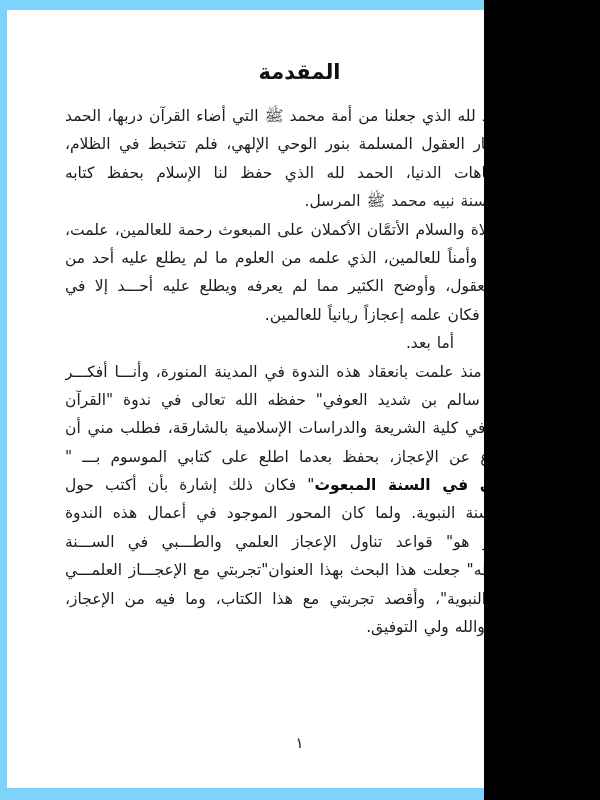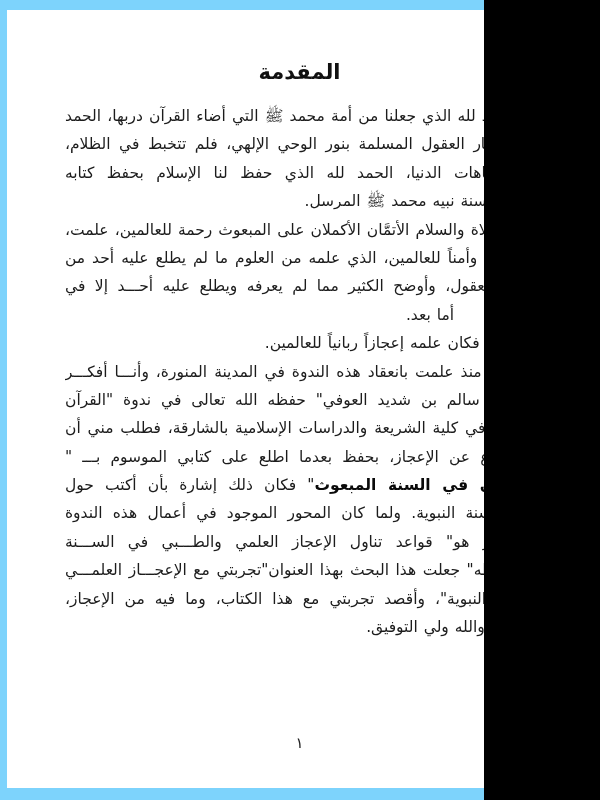--- a/index.html
+++ b/index.html
@@ -75,22 +75,22 @@
   <div class="page">
     <h1 class="title">المقدمة</h1>
     <div class="text-block">
         <div class="line just indent-para"><span>الحمد لله الذي جعلنا من أمة محمد ﷺ التي أضاء القرآن دربها، الحمد لله</span></div>
         <div class="line just"><span>الذي أنار العقول المسلمة بنور الوحي الإلهي، فلم تتخبط في الظلام، ولم تَضعْ</span></div>
         <div class="line just"><span>في متاهات الدنيا، الحمد لله الذي حفظ لنا الإسلام بحفظ كتابه المنــــزل،</span></div>
         <div class="line end"><span>وحفظ سنة نبيه محمد ﷺ المرسل.</span></div>
         <div class="line just indent-para"><span>والصلاة والسلام الأتمَّان الأكملان على المبعوث رحمة للعالمين، علمت،</span></div>
         <div class="line just"><span>وسلاماً، وأمناً للعالمين، الذي علمه من العلوم ما لم يطلع عليه أحد من قبله،</span></div>
         <div class="line just"><span>فأنار العقول، وأوضح الكثير مما لم يعرفه ويطلع عليه أحـــد إلا في القـــرون</span></div>
+        <div class="line end"><span>الحالية، فكان علمه إعجازاً ربانياً للعالمين.</span></div>
         <div class="line end indent-deep"><span>أما بعد.</span></div>
-        <div class="line end"><span>الحالية، فكان علمه إعجازاً ربانياً للعالمين.</span></div>
         <div class="line just indent-para"><span>فإني منذ علمت بانعقاد هذه الندوة في المدينة المنورة، وأنـــا أفكـــر في</span></div>
         <div class="line just"><span>"محمد سالم بن شديد العوفي" حفظه الله تعالى في ندوة "القرآن الكريم" التي</span></div>
         <div class="line just"><span>عقدت في كلية الشريعة والدراسات الإسلامية بالشارقة، فطلب مني أن أتقدم</span></div>
         <div class="line just"><span>بموضوع عن الإعجاز، بحفظ بعدما اطلع على كتابي الموسوم بـــ " </span></div>
         <div class="line just"><span class="b">العلمي في السنة المبعوث</span><span>" فكان ذلك إشارة بأن أكتب حول الإعجاز العلمي</span></div>
         <div class="line just"><span>في السنة النبوية. ولما كان المحور الموجود في أعمال هذه الندوة الوحيد المتعلق</span></div>
         <div class="line just"><span>بالإعجاز هو" قواعد تناول الإعجاز العلمي والطـــبي في الســـنة النبويـــة،</span></div>
         <div class="line just"><span>وضوابطه" جعلت هذا البحث بهذا العنوان"تجربتي مع الإعجـــاز العلمـــي في</span></div>
         <div class="line just"><span>السنة النبوية"، وأقصد تجربتي مع هذا الكتاب، وما فيه من الإعجاز، ولهـــذا</span></div>
         <div class="line end"><span>عملته، والله ولي التوفيق.</span></div>

